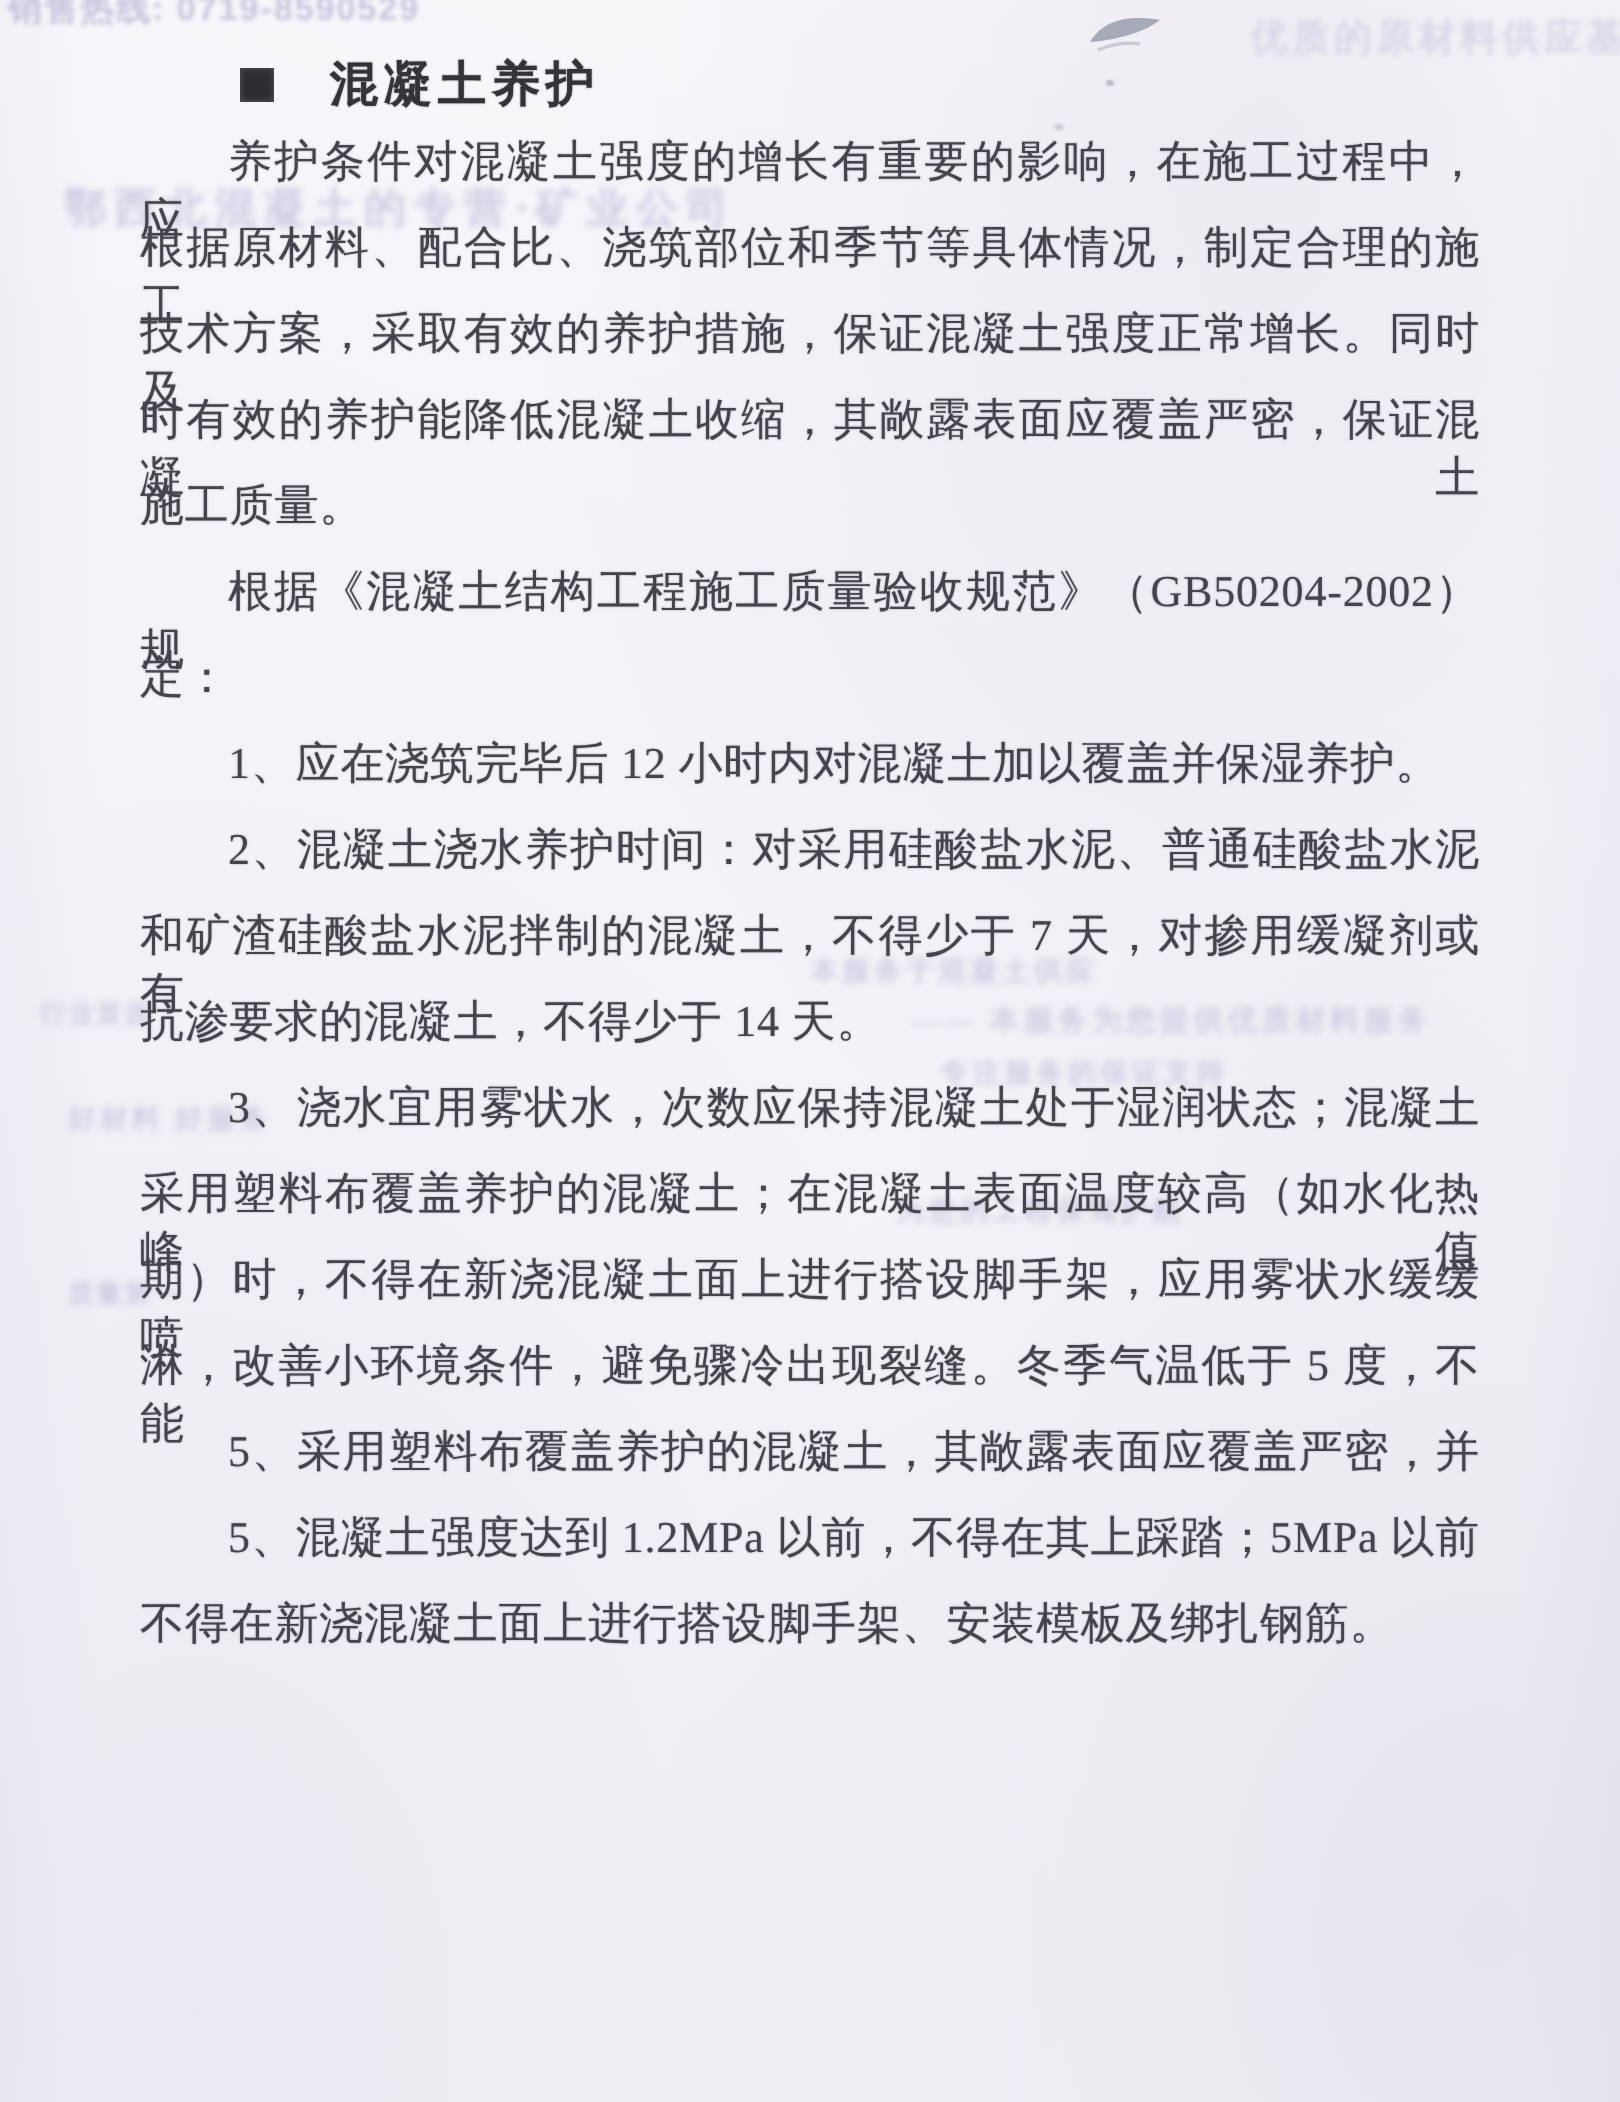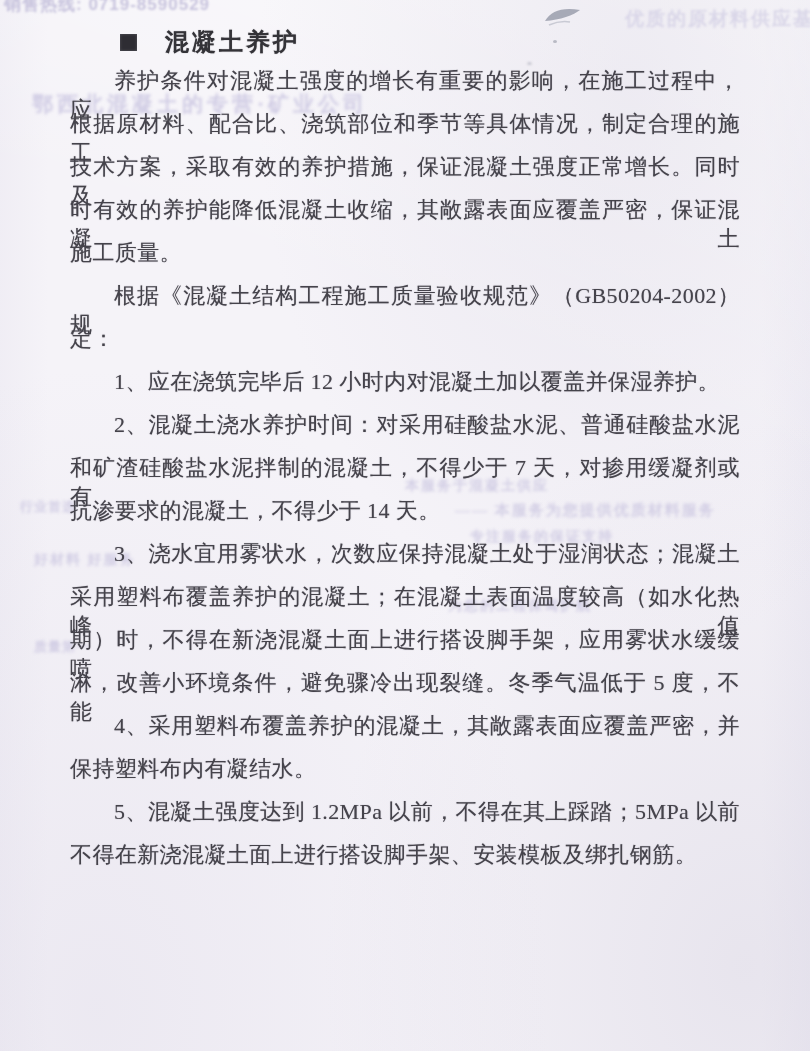--- a/index.html
+++ b/index.html
@@ -129,22 +129,21 @@
     </div>
 
     <div class="par">
       <div class="line first">3、浇水宜用雾状水，次数应保持混凝土处于湿润状态；混凝土</div>
       <div class="line">采用塑料布覆盖养护的混凝土；在混凝土表面温度较高（如水化热峰值</div>
       <div class="line">期）时，不得在新浇混凝土面上进行搭设脚手架，应用雾状水缓缓喷</div>
       <div class="line">淋，改善小环境条件，避免骤冷出现裂缝。冬季气温低于 5 度，不能</div>
     </div>
 
     <div class="par">
-      <div class="line first">4、采用塑料布覆盖养护的混凝土，其敞露表面应覆盖严密，并</div>
-      <div class="line last">保持塑料布内有凝结水。</div>
+      <div class="line first">5、采用塑料布覆盖养护的混凝土，其敞露表面应覆盖严密，并</div>
     </div>
 
     <div class="par">
       <div class="line first">5、混凝土强度达到 1.2MPa 以前，不得在其上踩踏；5MPa 以前</div>
       <div class="line last">不得在新浇混凝土面上进行搭设脚手架、安装模板及绑扎钢筋。</div>
     </div>
 
   </div>
 </div>
 

